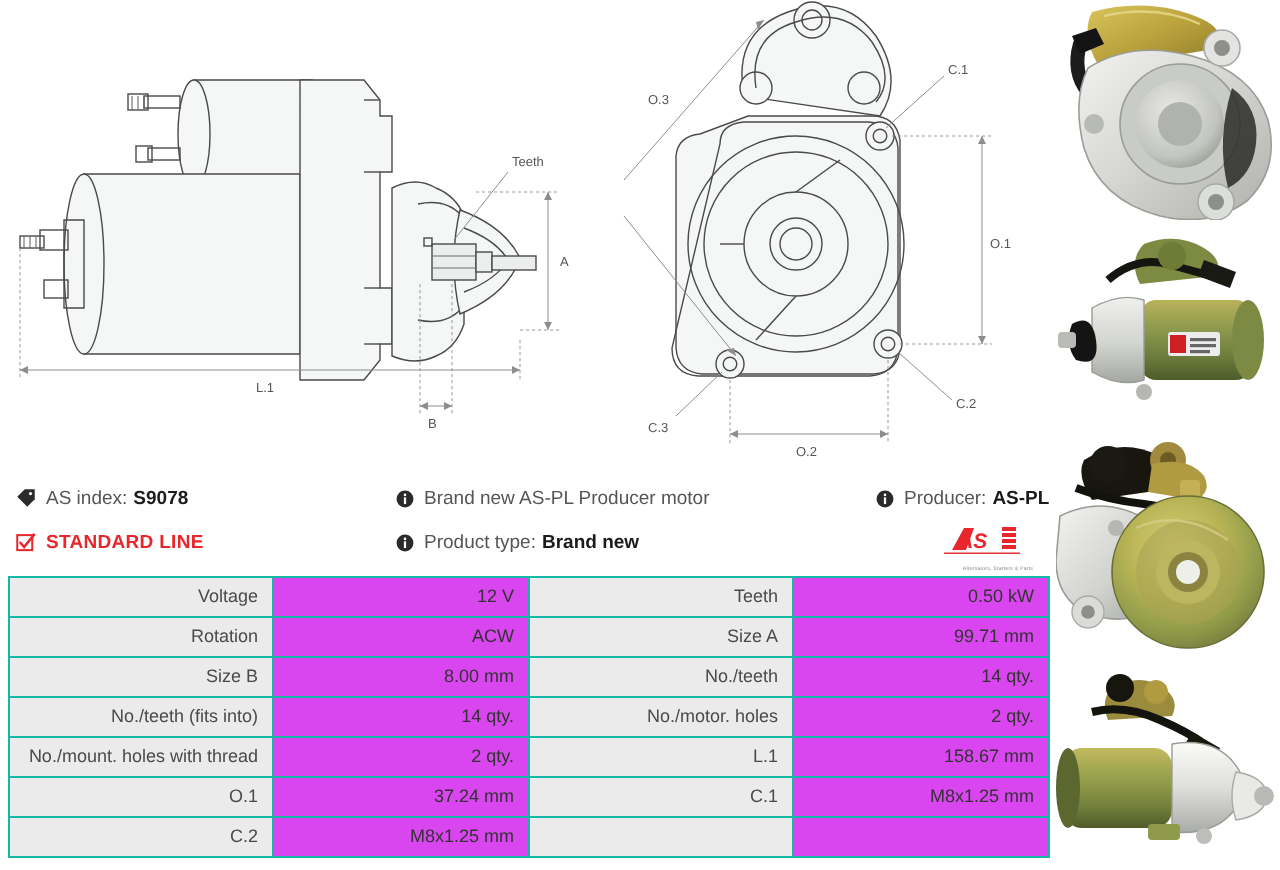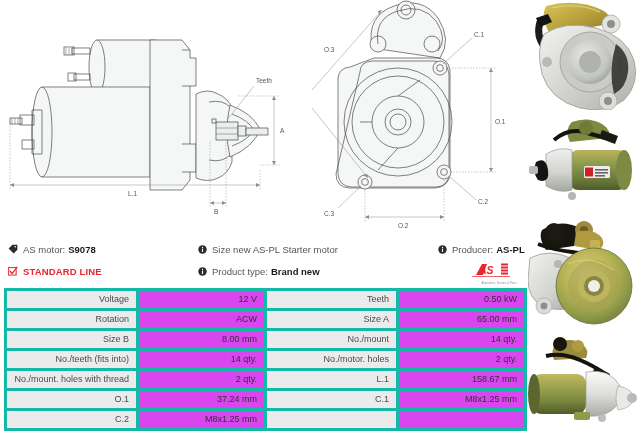--- a/index.html
+++ b/index.html
@@ -87,21 +87,21 @@
     position: absolute;
     left: 4px; top: 288px;
     width: 520px;
     border-collapse: collapse;
     table-layout: fixed;
     font-size: 9px;
   }
   #spec-table td {
     height: 20px;
     padding: 2px 7px;
-    border: 3px solid #14b8a6;
+    border: 1px solid #14b8a6;
     vertical-align: middle;
     color: #3c3c3c;
     line-height: 11px;
     margin-left: 24px;
   }
   #spec-table td.k {
     background: #ebebeb;
     text-align: right;
     color: #4a4a4a;
   }
@@ -267,21 +267,21 @@
   <div id="infobar">
 
     <div class="info-col" style="left:8px;">
       <div class="info-line">
         <span class="ico">
           <svg width="10" height="10" viewBox="0 0 16 16">
             <path d="M1 7 L7 1 L15 1 L15 9 L9 15 L1 7 Z" fill="#2b2b2b"></path>
             <circle cx="11.6" cy="4.4" r="1.3" fill="#fff"></circle>
           </svg>
         </span>
-        <span class="lbl">AS motor:</span>
+        <span class="lbl">AS index:</span>
         <span class="val">S9078</span>
       </div>
       <div class="info-line std-line">
         <span class="ico">
           <svg width="10" height="10" viewBox="0 0 16 16">
             <rect x="1" y="2.5" width="12" height="12" fill="none" stroke="#e8262b" stroke-width="1.6"></rect>
             <path d="M3 8 L6.5 12 L15 1.5" fill="none" stroke="#e8262b" stroke-width="2"></path>
           </svg>
         </span>
         <span>STANDARD LINE</span>
@@ -290,21 +290,21 @@
 
     <div class="info-col" style="left:198px;">
       <div class="info-line">
         <span class="ico">
           <svg width="9" height="9" viewBox="0 0 16 16">
             <circle cx="8" cy="8" r="7.5" fill="#2b2b2b"></circle>
             <rect x="7" y="6.5" width="2" height="6" fill="#fff"></rect>
             <rect x="7" y="3.2" width="2" height="2.2" fill="#fff"></rect>
           </svg>
         </span>
-        <span class="lbl">Size new AS-PL Starter motor</span>
+        <span class="lbl">Brand new AS-PL Producer motor</span>
       </div>
       <div class="info-line">
         <span class="ico">
           <svg width="9" height="9" viewBox="0 0 16 16">
             <circle cx="8" cy="8" r="7.5" fill="#2b2b2b"></circle>
             <rect x="7" y="6.5" width="2" height="6" fill="#fff"></rect>
             <rect x="7" y="3.2" width="2" height="2.2" fill="#fff"></rect>
           </svg>
         </span>
         <span class="lbl">Product type:</span>
@@ -351,26 +351,26 @@
       <tr>
         <td class="k">Voltage</td>
         <td class="v">12 V</td>
         <td class="k">Teeth</td>
         <td class="v">0.50 kW</td>
       </tr>
       <tr>
         <td class="k">Rotation</td>
         <td class="v">ACW</td>
         <td class="k">Size A</td>
-        <td class="v">65.00 mm</td>
+        <td class="v">99.71 mm</td>
       </tr>
       <tr>
         <td class="k">Size B</td>
         <td class="v">8.00 mm</td>
-        <td class="k">No./mount</td>
+        <td class="k">No./teeth</td>
         <td class="v">14 qty.</td>
       </tr>
       <tr>
         <td class="k">No./teeth (fits into)</td>
         <td class="v">14 qty.</td>
         <td class="k">No./motor. holes</td>
         <td class="v">2 qty.</td>
       </tr>
       <tr class="tall">
         <td class="k">No./mount. holes with thread</td>

